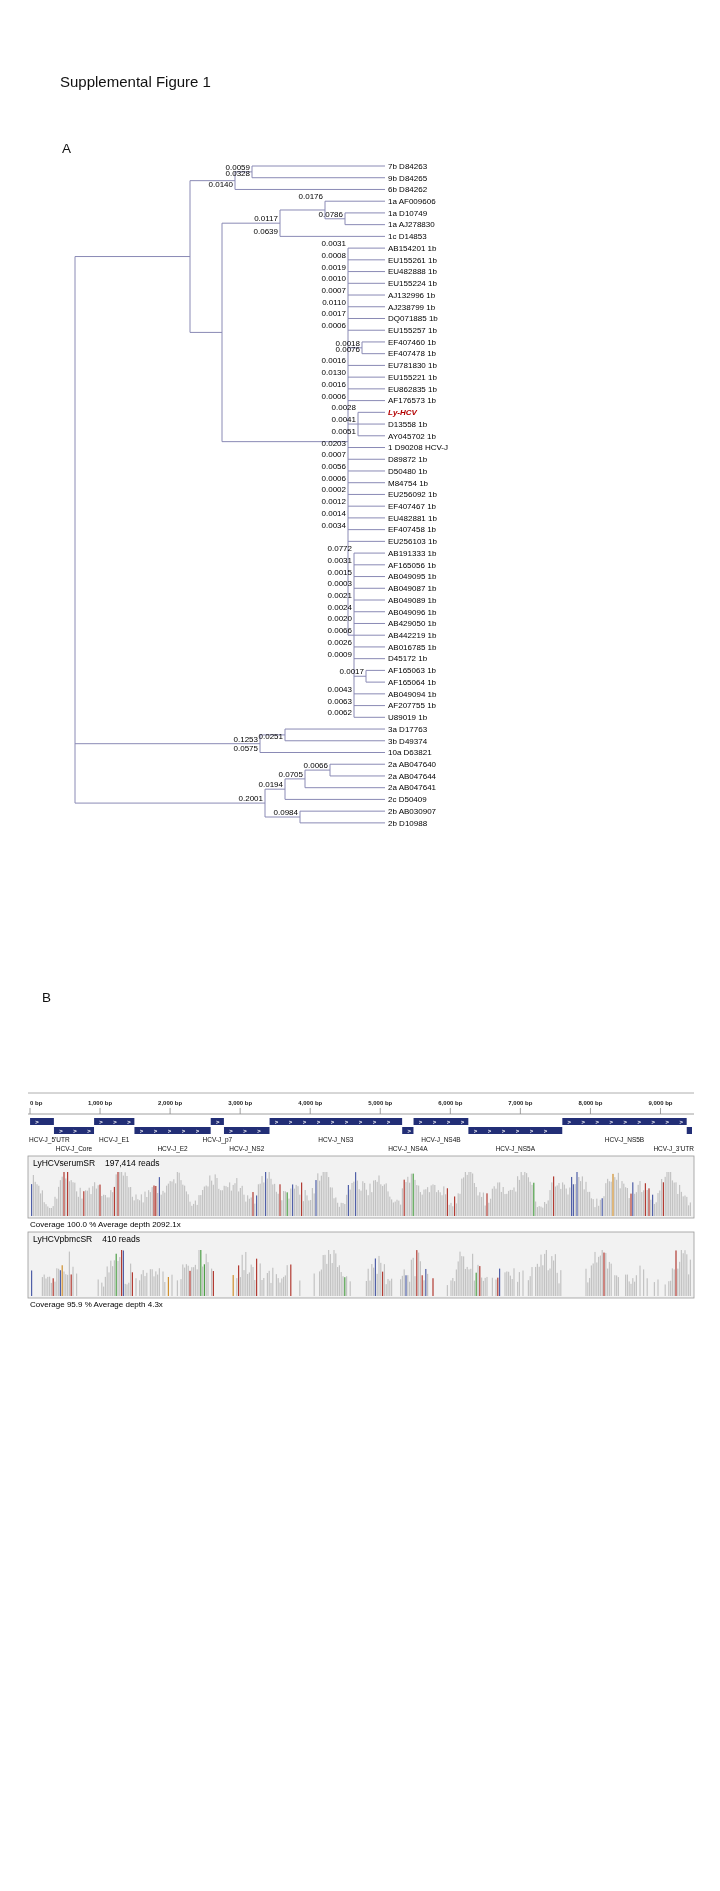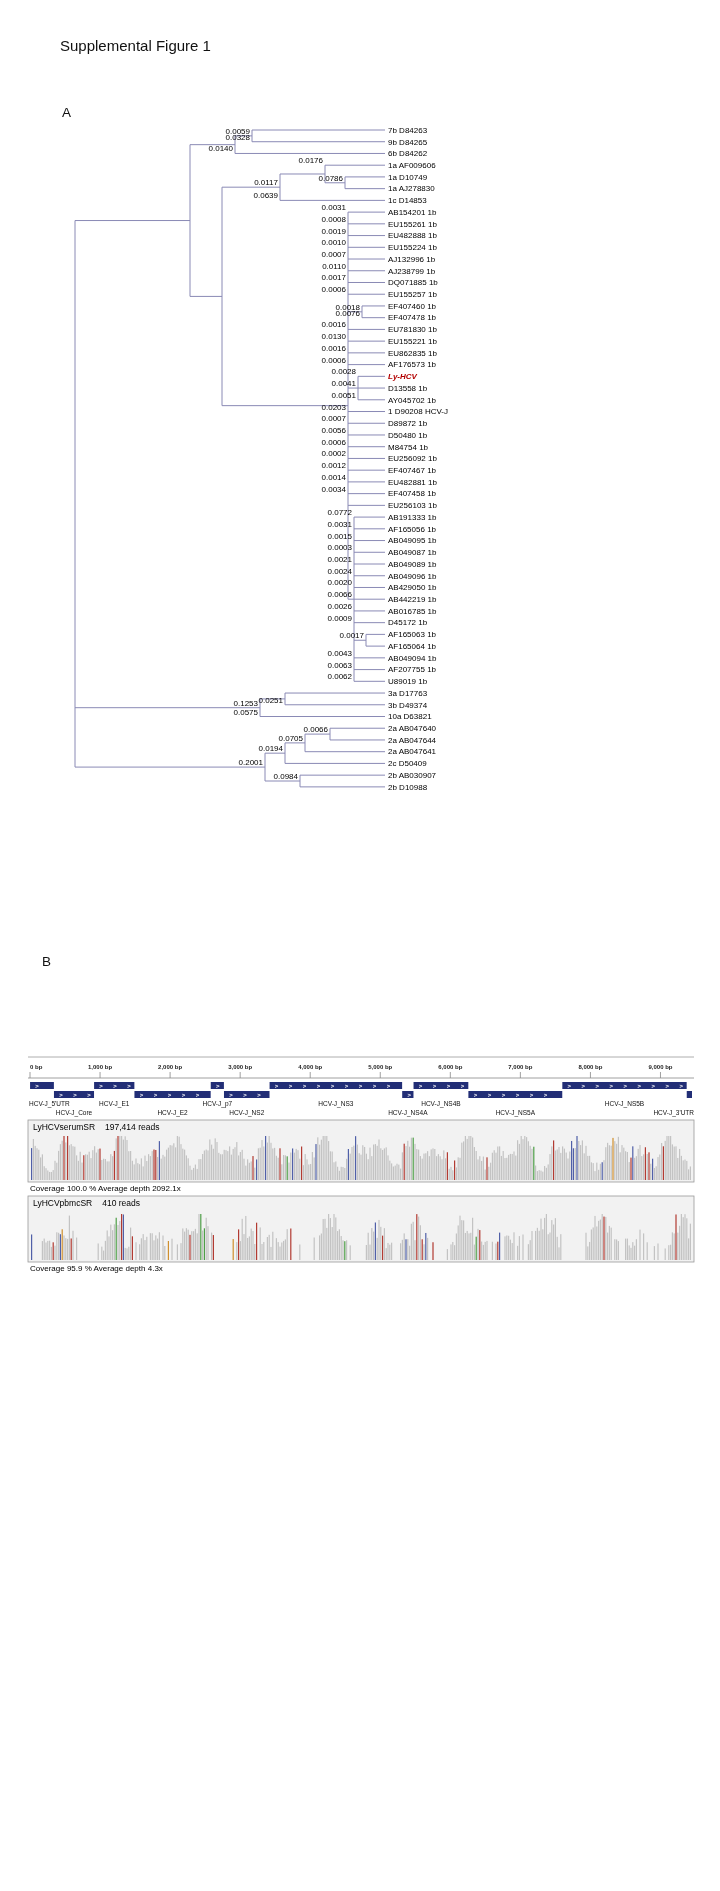--- a/index.html
+++ b/index.html
@@ -1,17 +1,17 @@
 <!DOCTYPE html>
 <html><head>
 <meta charset="utf-8">
 <style>
   html,body{margin:0;padding:0;background:#ffffff;}
   .page{position:relative;width:720px;height:1480px;background:#ffffff;overflow:hidden;
-        font-family:"Liberation Sans","DejaVu Sans",sans-serif;}
+        font-family:"Liberation Sans","DejaVu Sans",sans-serif;margin-top:36px;}
   svg{display:block;}
   svg text{font-family:"Liberation Sans","DejaVu Sans",sans-serif;}
   .title{font-size:15px;fill:#111;}
   .plabel{font-size:13.5px;fill:#111;}
   .tip{font-size:8px;fill:#000;}
   .tip.hl{fill:#b30000;font-weight:bold;font-style:italic;}
   .blen{font-size:8px;fill:#000;}
   .tick{font-size:6px;fill:#222;font-weight:bold;}
   .gene-label{font-size:6.5px;fill:#111;}
   .chev{font-size:6px;fill:#fff;font-weight:bold;}

